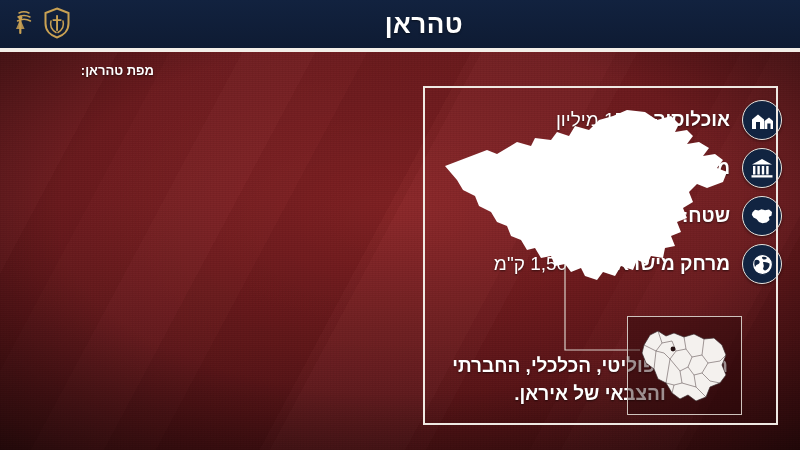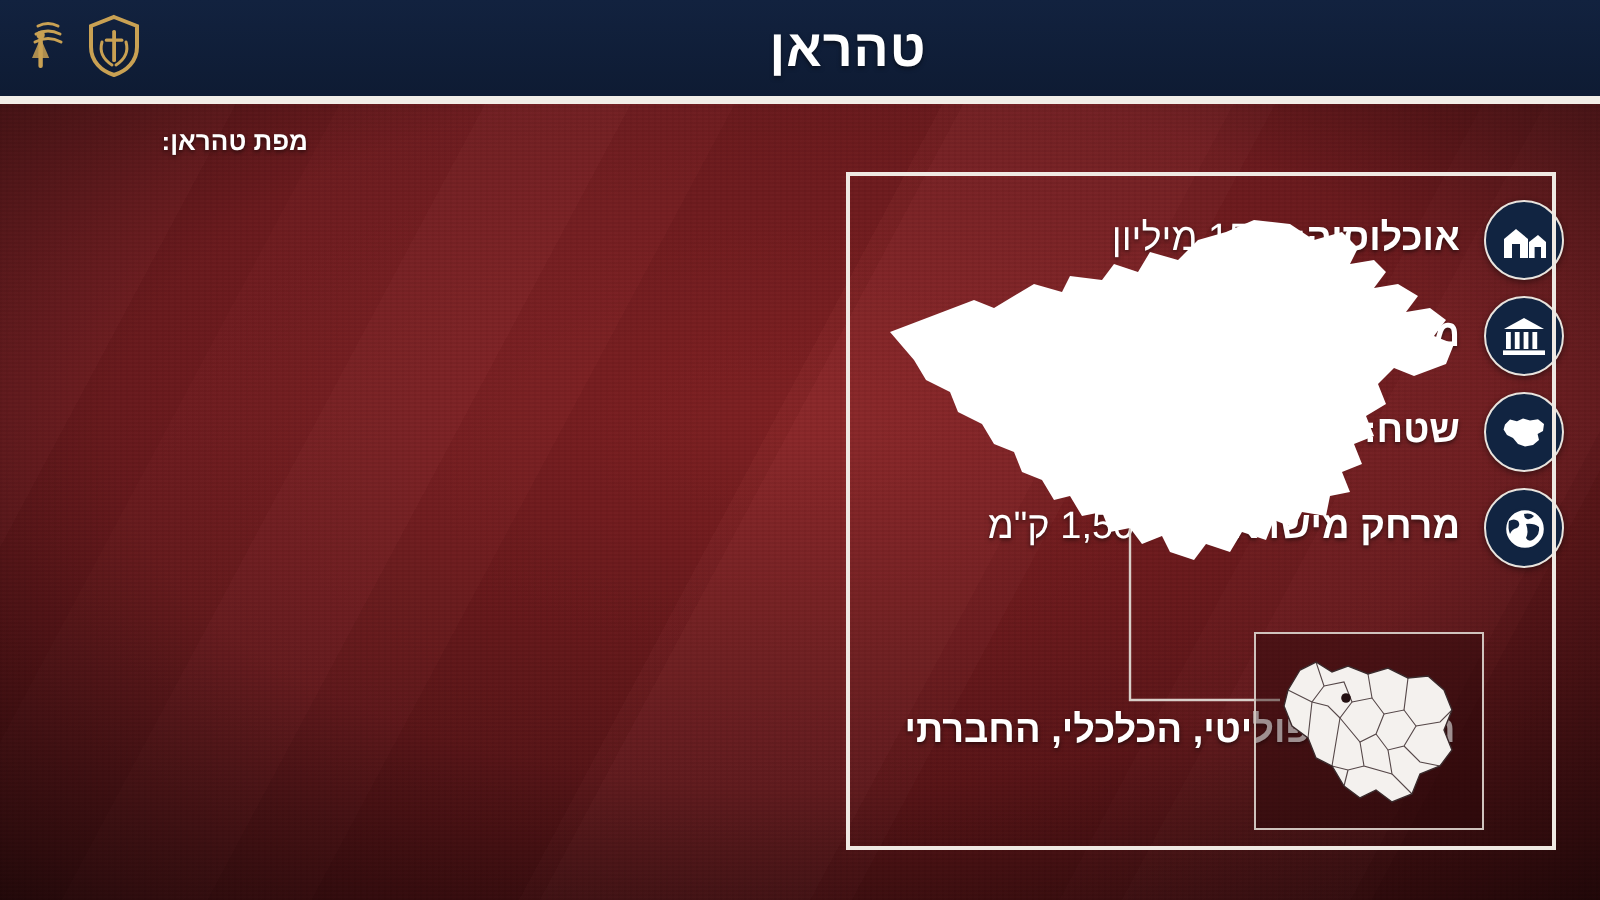--- a/index.html
+++ b/index.html
@@ -308,20 +308,21 @@
         <span class="row-label">מרחק מישראל:</span>
         <span class="row-value">כ-1,500 ק"מ</span>
       </span>
     </div>
 
 
   </div>
 
   <div class="summary">
     <div>המרכז הפוליטי, הכלכלי, החברתי</div>
+    <div>והצבאי של איראן.</div>
   </div>
 
   <div class="map-caption">מפת טהראן:</div>
 
   <div class="map-panel">
 
     <svg class="callout" width="351" height="335" viewBox="0 0 351 335">
       <path d="M140 165 L140 262 L215 262" stroke-width="1.2"></path>
     </svg>
 

